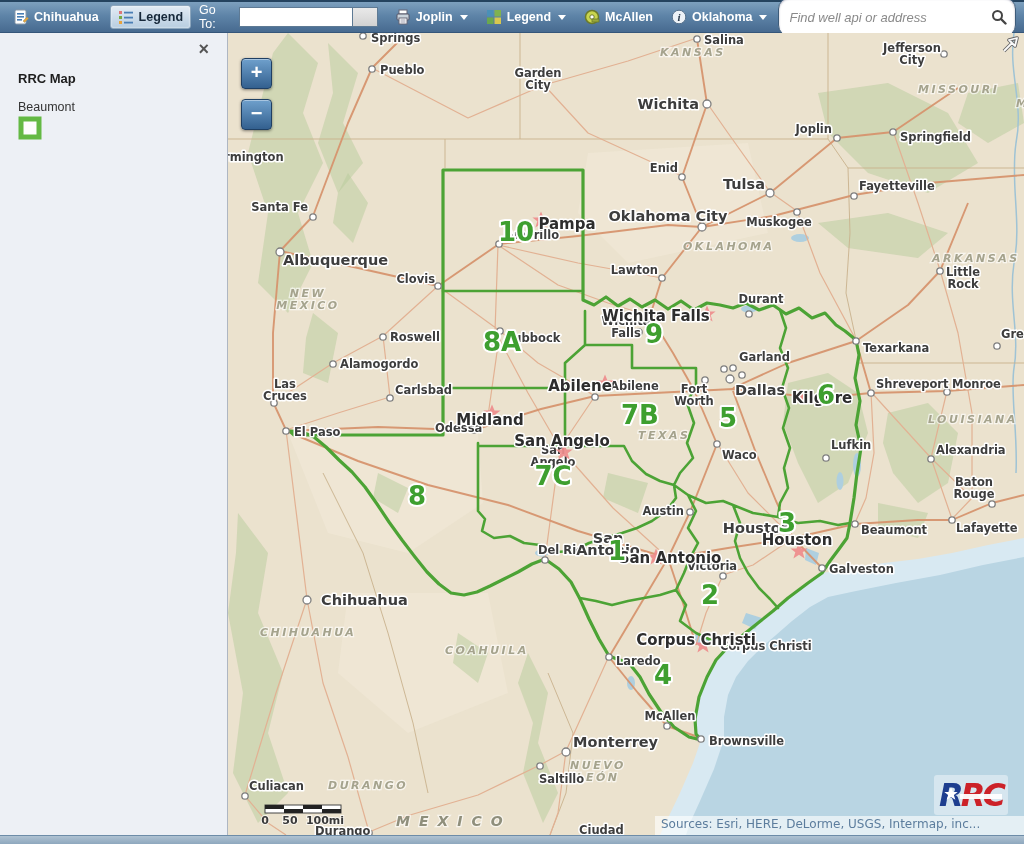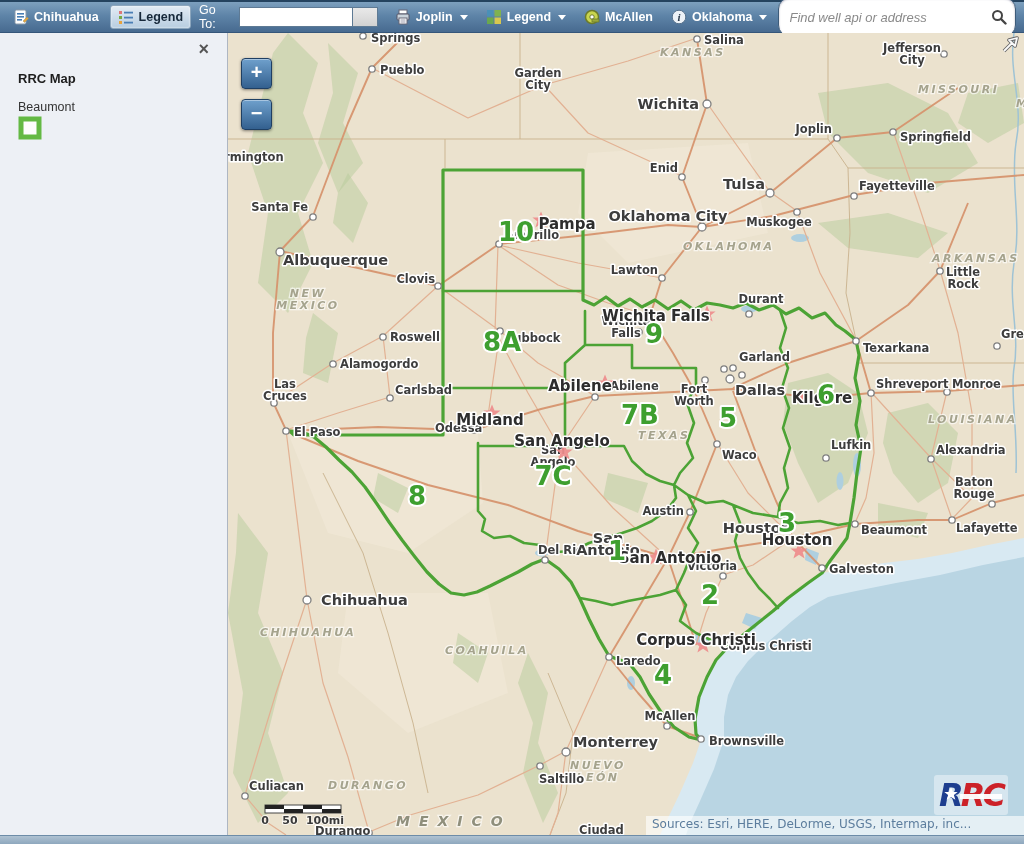--- a/index.html
+++ b/index.html
@@ -26,21 +26,21 @@
   .legend-label{font-size:12.5px;color:#333;margin-bottom:2px;}
   .legend-item{margin-bottom:14px;}
   
   .map{position:relative;flex:1;background:#EBE2CE;overflow:hidden;}
   .map svg.base{position:absolute;left:0;top:0;}
   .zoombtn{position:absolute;left:13px;width:29px;height:29px;border-radius:4px;text-align:center;
     background:linear-gradient(#6FA0CC,#33608F);border:1px solid #1F3F63;box-shadow:0 1px 3px rgba(0,0,0,.45), inset 0 1px 0 rgba(255,255,255,.4);
     color:#fff;font:700 20px/27px "Liberation Sans",sans-serif;cursor:pointer;}
   #zoom-in{top:25px;} #zoom-out{top:66px;}
   .expand-icon{position:absolute;top:3px;right:5px;width:18px;height:18px;cursor:pointer;}
-  .attribution{position:absolute;left:418px;right:0;bottom:0;height:17px;background:rgba(255,255,255,.62);
+  .attribution{position:absolute;left:427px;right:0;bottom:0;height:17px;background:rgba(255,255,255,.62);
     font-size:12px;color:#5C7D9D;padding:1px 6px;white-space:nowrap;overflow:hidden;font-family:"DejaVu Sans",sans-serif;}
   .rrc-logo{position:absolute;right:16px;bottom:20px;width:74px;height:40px;background:rgba(255,255,255,.42);border-radius:3px;
     font:italic 900 32px/40px "DejaVu Sans",sans-serif;text-align:center;letter-spacing:-3px;}
   .logo-r{color:#1D3E8F;position:relative;z-index:1;}
   .logo-rc{color:#CC2128;position:relative;}
   .logo-stripe{position:absolute;right:6px;top:19px;width:42px;height:5px;background:#fff;opacity:.95;z-index:2;}
   .logo-star{position:absolute;left:10px;top:12px;z-index:3;}
   
   .city-label{font:700 11.5px "DejaVu Sans",sans-serif;fill:#3D3D3D;stroke:#FFFFFF;stroke-width:3px;paint-order:stroke;stroke-linejoin:round;}
   .city-label.lg{font-size:14.5px;}

